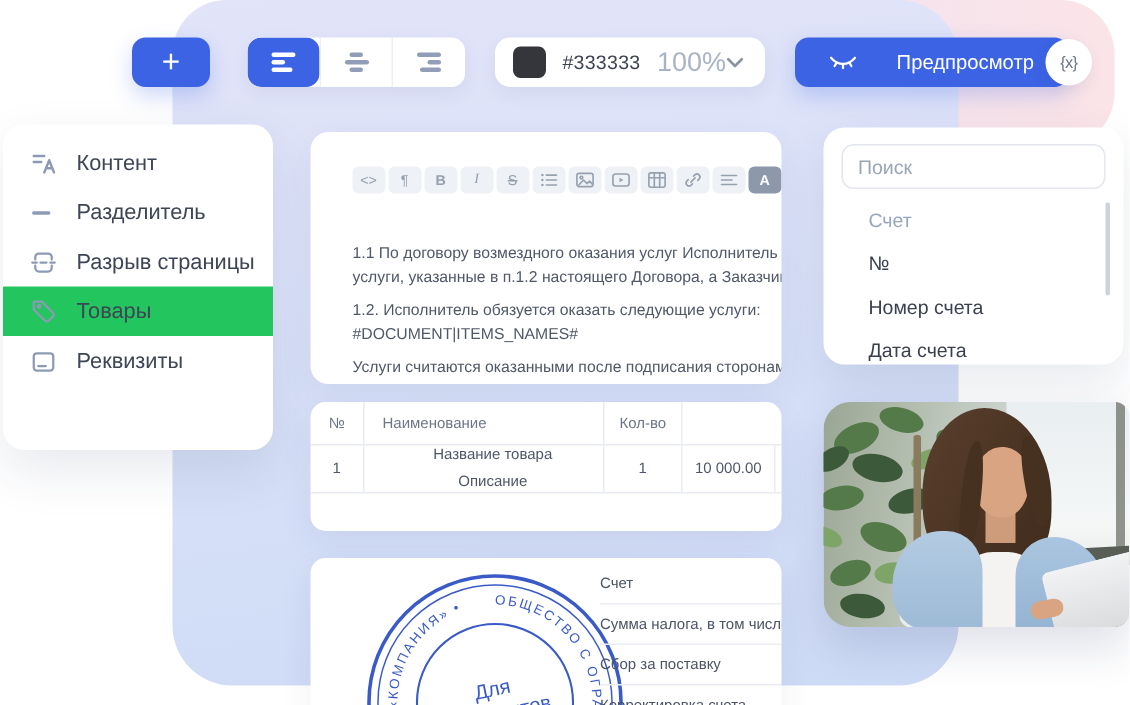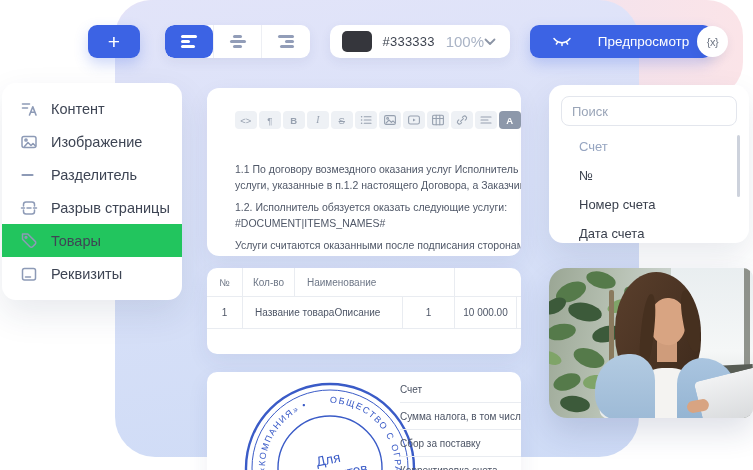--- a/index.html
+++ b/index.html
@@ -44,21 +44,21 @@
   .bars.b-right{align-items:flex-end;}
   .bars .w1{width:16px;} .bars .w2{width:9px;} .bars .w3{width:14px;}
 
   .color-control{
     left:330px;top:25px;width:180px;height:33px;background:#fff;border-radius:10px;
     display:flex;align-items:center;padding:0 12px;box-sizing:border-box;cursor:pointer;
     box-shadow:0 4px 12px rgba(40,60,120,.07);
   }
   .swatch{width:38px;height:21px;border-radius:5px;background:#35363c;margin-right:11px;}
   .hex-text{font-size:13px;color:#3e4450;letter-spacing:.2px;}
-  .opacity-text{font-size:15px;color:#a9b3c5;margin-left:11px;}
+  .opacity-text{font-size:18px;color:#a9b3c5;margin-left:11px;}
   .chev{margin-left:auto;margin-right:2px;display:flex;}
 
   .preview-btn{
     left:530px;top:25px;width:182px;height:33px;border-radius:9px;
     display:flex;align-items:center;justify-content:center;gap:27px;
     font-size:13.5px;box-shadow:0 6px 14px rgba(60,99,228,.25);
   }
   .vars-btn{
     left:697px;top:26px;width:31px;height:31px;border-radius:50%;background:#fff;border:none;cursor:pointer;
     display:flex;align-items:center;justify-content:center;
@@ -104,21 +104,21 @@
   .t-cell{border-right:1px solid #e9ecf1;display:flex;align-items:center;box-sizing:border-box;}
   .t-cell:last-child{border-right:none;}
   .c-num{width:36px;justify-content:center;}
   .c-name{width:160px;padding-left:12px;}
   .c-qty{width:52px;justify-content:center;}
   .c-price{width:62px;justify-content:center;}
   .c-extra{flex:1;}
   .t-head{height:28px;color:#6e7787;}
   .t-group{height:26px;align-items:center;display:flex;padding-left:12px;}
   .t-data{height:31px;}
-  .name-2l{display:flex;flex-direction:row;justify-content:flex-start;line-height:1.3;}
+  .name-2l{display:flex;flex-direction:column;justify-content:space-between;line-height:1.3;}
 
   
   .stamp-card{left:207px;top:372px;width:314px;height:120px;border-radius:10px;}
   .stamp{position:absolute;left:35px;top:8px;width:176px;height:176px;}
   .totals{position:absolute;left:193px;top:4px;width:200px;}
   .tot-row{height:26px;display:flex;align-items:center;border-bottom:1px solid #e9ecf1;font-size:10px;color:#4c5465;white-space:nowrap;}
 
   
   .vars-panel{
     left:549px;top:85px;width:200px;height:158px;background:#fff;border-radius:14px;
@@ -222,30 +222,20 @@
     <span class="side-ic">
       <svg width="18" height="18" viewBox="0 0 18 18">
           <path d="M2.5,4 L9.5,4 M2.5,8 L7.5,8 M9.5,15 L12.8,6.8 L16,15 M10.8,12.2 L14.8,12.2" stroke-width="1.6"></path>
         </svg>
     </span>
     <span>Контент</span>
   </div>
   <div class="side-item">
     <span class="side-ic">
       <svg width="18" height="18" viewBox="0 0 18 18">
-          <rect x="2" y="3.5" width="14" height="11" rx="2"></rect>
-          <circle cx="6" cy="7" r="1.1"></circle>
-          <path d="M4.5,13.5 L8,9.5 L11,12.5 L13,10.5 L15.5,13"></path>
-        </svg>
-    </span>
-    <span>Изображение</span>
-  </div>
-  <div class="side-item">
-    <span class="side-ic">
-      <svg width="18" height="18" viewBox="0 0 18 18">
           <path d="M2.5,9 L12.5,9" stroke-width="2.2"></path>
         </svg>
     </span>
     <span>Разделитель</span>
   </div>
   <div class="side-item">
     <span class="side-ic">
       <svg width="18" height="18" viewBox="0 0 18 18">
           <path d="M3.5,7 L3.5,5.5 A2.5,2.5 0 0 1 6,3 L12,3 A2.5,2.5 0 0 1 14.5,5.5 L14.5,7 M14.5,11 L14.5,12.5 A2.5,2.5 0 0 1 12,15 L6,15 A2.5,2.5 0 0 1 3.5,12.5 L3.5,11 M1.5,9 L4.5,9 M7,9 L11,9 M13.5,9 L16.5,9"></path>
         </svg>
@@ -338,22 +328,22 @@
     <div class="doc-line">1.2. Исполнитель обязуется оказать следующие услуги:</div>
     <div class="doc-line">#DOCUMENT|ITEMS_NAMES#</div>
     <div class="doc-gap"></div>
     <div class="doc-line">Услуги считаются оказанными после подписания сторонами акта об оказании услуг</div>
   </div>
 </div>
 
 <div class="abs card table-card">
   <div class="t-row t-head">
     <div class="t-cell c-num">№</div>
+    <div class="t-cell c-name">Наименование</div>
     <div class="t-cell c-qty">Кол-во</div>
-    <div class="t-cell c-name">Наименование</div>
     <div class="t-cell c-extra"></div>
   </div>
   <div class="t-row t-data">
     <div class="t-cell c-num">1</div>
     <div class="t-cell c-name name-2l">
       <span>Название товара</span>
       <span>Описание</span>
     </div>
     <div class="t-cell c-qty">1</div>
     <div class="t-cell c-price">10 000.00</div>

